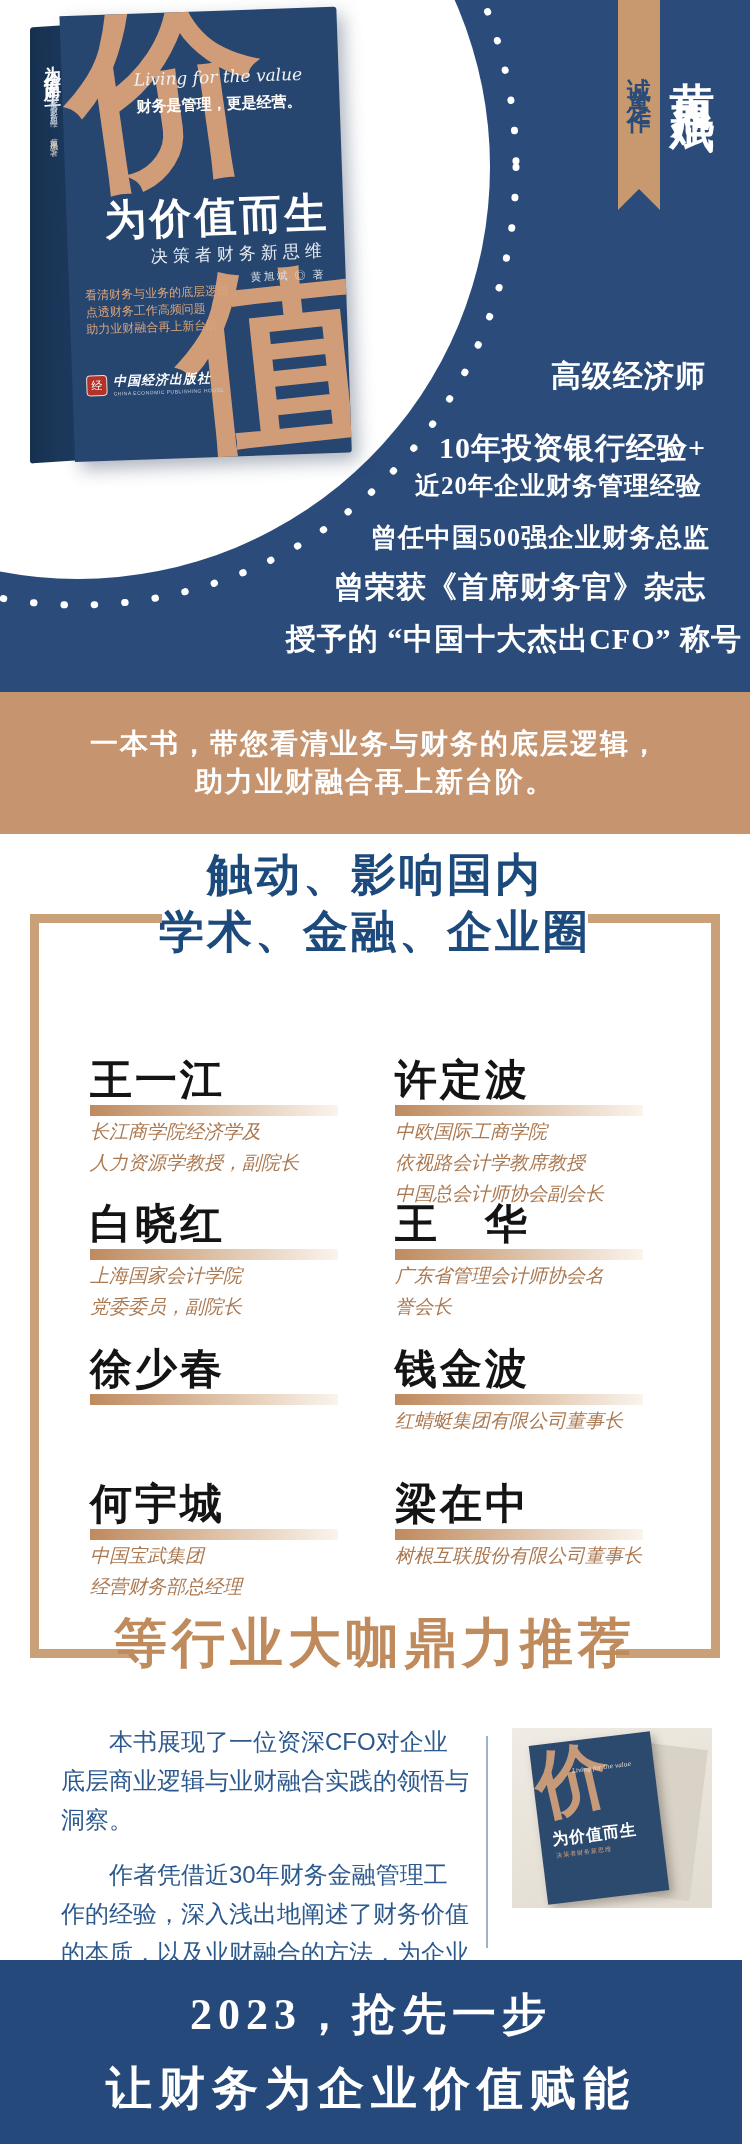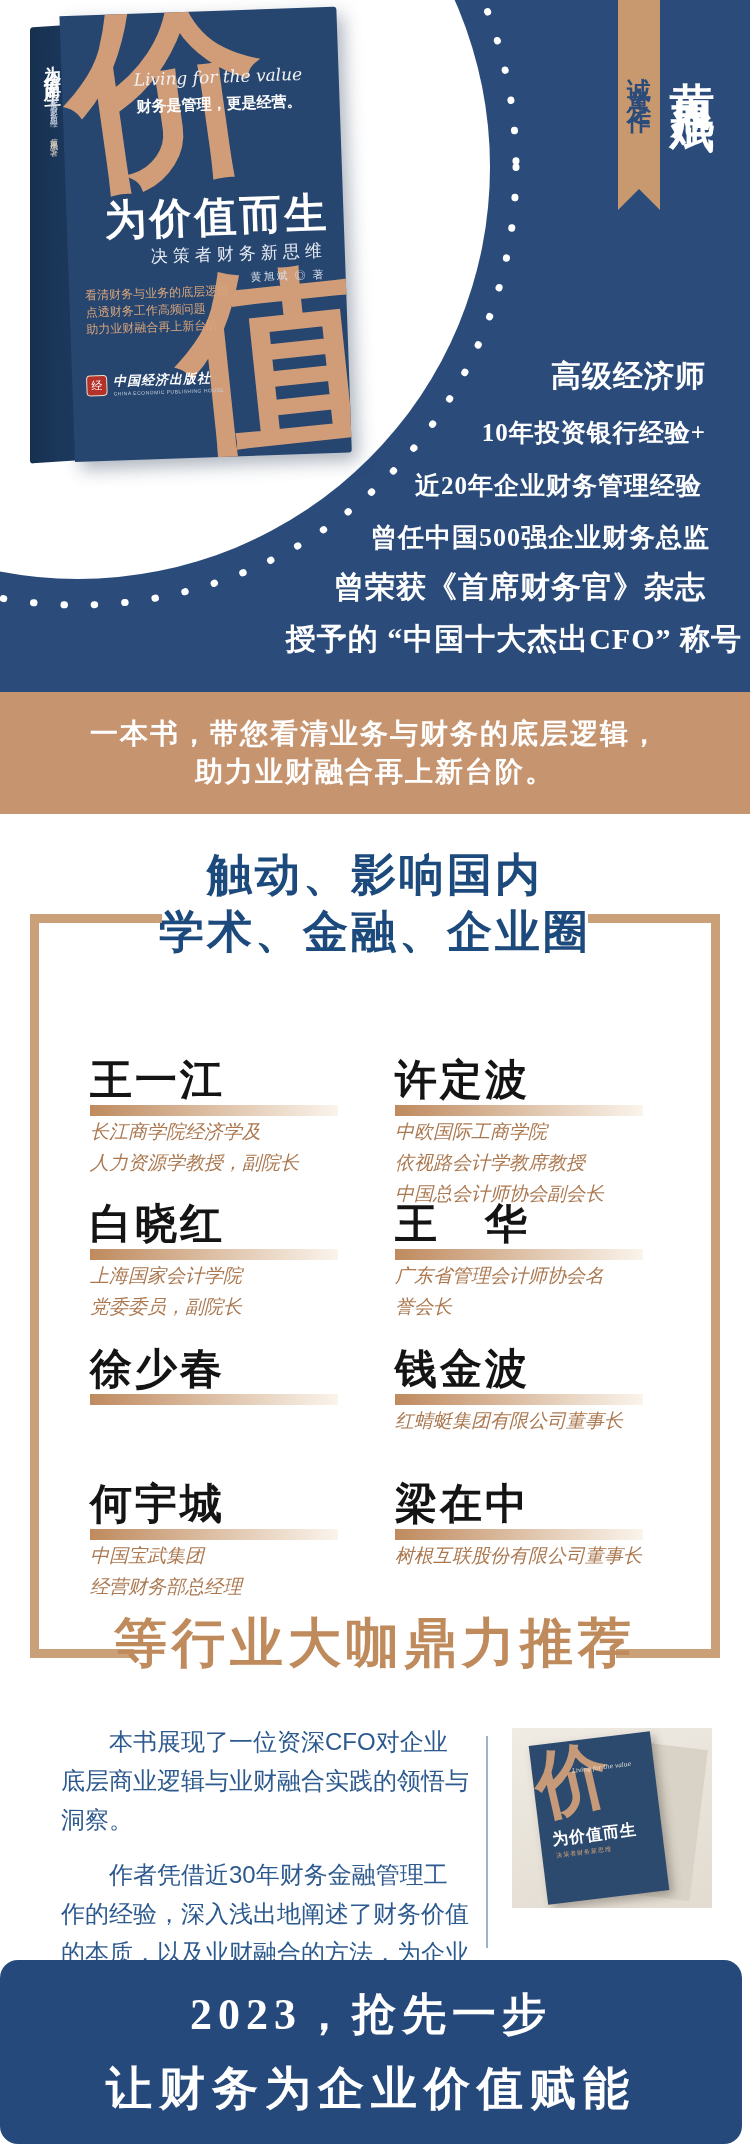--- a/index.html
+++ b/index.html
@@ -45,28 +45,28 @@
       clip-path:polygon(0 0,100% 0,100% 100%,50% 90%,0 100%);
       display:flex;justify-content:center;padding-top:58px;box-sizing:border-box;}
   .ribbon-text{writing-mode:vertical-rl;color:#2b4c7b;font-size:24px;font-weight:bold;letter-spacing:11px;}
   .vert-author{position:absolute;left:662px;top:46px;writing-mode:vertical-rl;color:#ffffff;
       font-size:45px;font-weight:900;letter-spacing:13px;font-family:"Liberation Serif",serif;}
 
   
   .cred{position:absolute;color:#ffffff;font-family:"Liberation Serif",serif;font-weight:900;
       letter-spacing:1px;white-space:nowrap;}
   .cred-0{top:356px;right:44px;font-size:30px;}
-  .cred-1{top:416px;right:44px;font-size:25px;}
+  .cred-1{top:428px;right:44px;font-size:30px;}
   .cred-2{top:469px;right:48px;font-size:25px;}
   .cred-3{top:520px;right:40px;font-size:26px;}
   .cred-4{top:567px;right:44px;font-size:30px;}
   .cred-5{top:619px;right:8px;font-size:30px;}
 
   
-  .banner{position:absolute;left:0;top:692px;width:750px;height:122px;background:#c79470;
+  .banner{position:absolute;left:0;top:692px;width:750px;height:142px;background:#c79470;
       display:flex;flex-direction:column;justify-content:center;align-items:center;}
   .banner div{color:#ffffff;font-size:28px;font-weight:900;letter-spacing:2px;line-height:38px;}
 
   
   .sec-title{position:absolute;left:0;top:846px;width:750px;text-align:center;color:#1c4a7c;
       font-weight:900;font-size:45px;line-height:57px;letter-spacing:3px;}
   .frm{position:absolute;background:#c9a078;}
   .frm-l{left:30px;top:914px;width:9px;height:744px;}
   .frm-r{left:711px;top:914px;width:9px;height:744px;}
   .frm-tl{left:30px;top:914px;width:132px;height:9px;}
@@ -97,21 +97,21 @@
       transform:rotate(-7deg);box-shadow:4px 5px 10px rgba(60,50,40,.35);overflow:hidden;}
   .photo-callig{position:absolute;left:2px;top:-10px;font-size:74px;color:#d8a47a;
       font-family:"Liberation Serif",serif;font-weight:bold;opacity:.9;transform:rotate(-6deg);}
   .photo-script{position:absolute;left:40px;top:26px;color:#e8e2d2;font-size:6px;font-style:italic;
       font-family:"DejaVu Serif",serif;}
   .photo-title{position:absolute;left:12px;top:86px;color:#ffffff;font-size:16px;font-weight:900;letter-spacing:1px;}
   .photo-sub{position:absolute;left:14px;top:108px;color:#d8a47a;font-size:6px;letter-spacing:1px;}
 
   
   .footer{position:absolute;left:0;top:1960px;width:742px;height:184px;background:#26497b;
-      display:flex;flex-direction:column;align-items:center;justify-content:center;border-radius:18px;}
+      display:flex;flex-direction:column;align-items:center;justify-content:center;}
   .footer-l1{color:#ffffff;font-family:"Liberation Serif",serif;font-weight:900;font-size:44px;letter-spacing:6px;}
   .footer-l2{color:#ffffff;font-family:"Liberation Serif",serif;font-weight:900;font-size:46px;letter-spacing:7px;margin-top:14px;}
 </style>
 </head>
 <body>
 
 <div class="page">
 
   <div class="hero">
     <svg width="750" height="692" viewBox="0 0 750 692">

